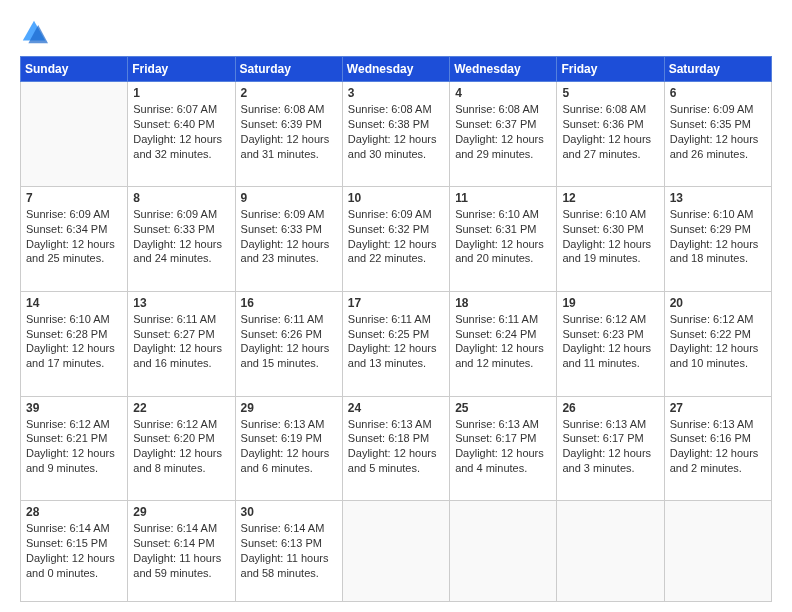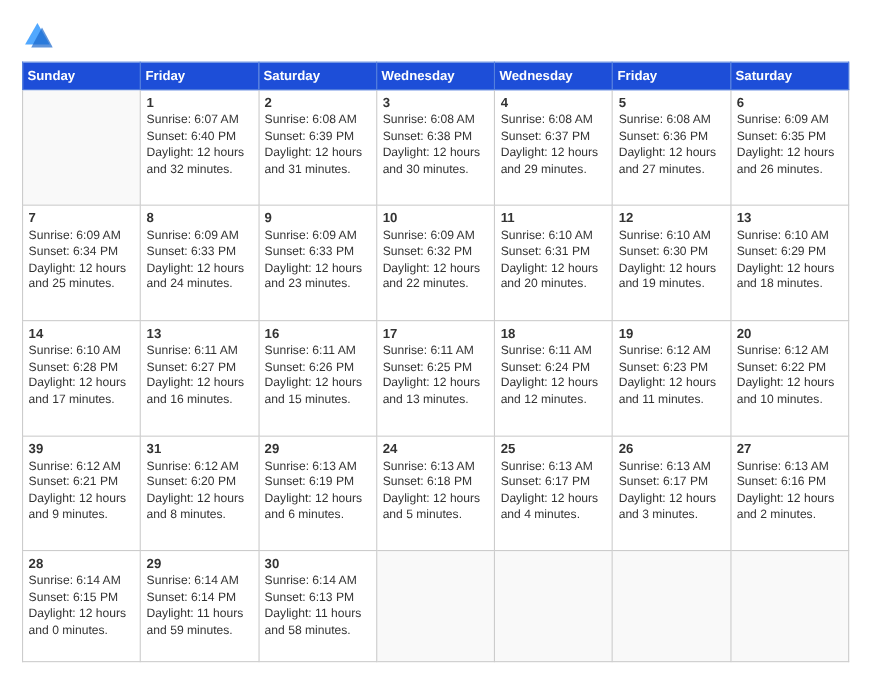--- a/index.html
+++ b/index.html
@@ -223,21 +223,21 @@
             <span class="day-num">20</span>
             <div class="day-info">Sunrise: 6:12 AM<br>Sunset: 6:22 PM<br>Daylight: 12 hours<br>and 10 minutes.</div>
           </td>
         </tr>
         <tr>
           <td>
             <span class="day-num">39</span>
             <div class="day-info">Sunrise: 6:12 AM<br>Sunset: 6:21 PM<br>Daylight: 12 hours<br>and 9 minutes.</div>
           </td>
           <td>
-            <span class="day-num">31</span>
+            <span class="day-num">22</span>
             <div class="day-info">Sunrise: 6:12 AM<br>Sunset: 6:20 PM<br>Daylight: 12 hours<br>and 8 minutes.</div>
           </td>
           <td>
             <span class="day-num">29</span>
             <div class="day-info">Sunrise: 6:13 AM<br>Sunset: 6:19 PM<br>Daylight: 12 hours<br>and 6 minutes.</div>
           </td>
           <td>
             <span class="day-num">24</span>
             <div class="day-info">Sunrise: 6:13 AM<br>Sunset: 6:18 PM<br>Daylight: 12 hours<br>and 5 minutes.</div>
           </td>

